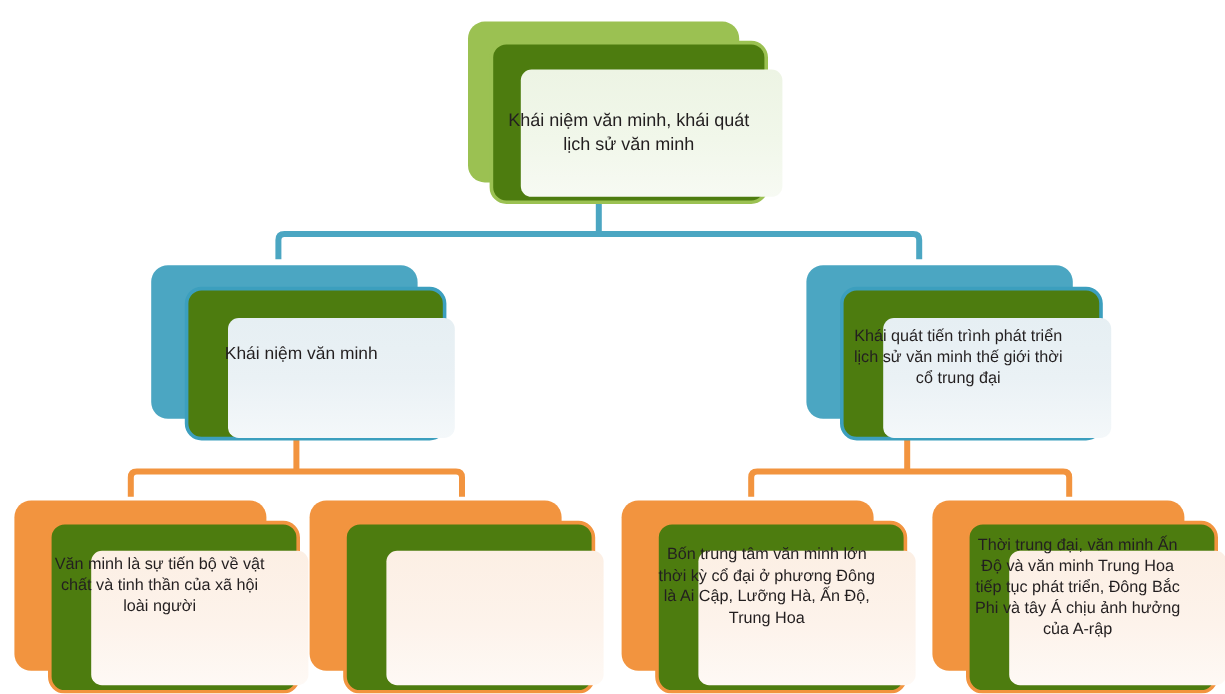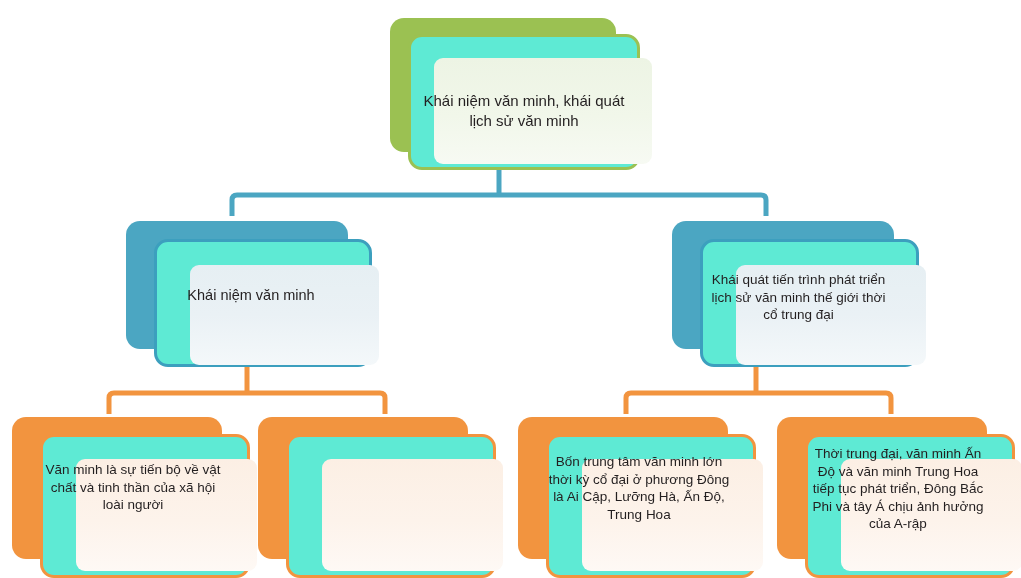--- a/index.html
+++ b/index.html
@@ -40,21 +40,21 @@
   }
   .node .shadow-card {
     position: absolute;
     left: 0;
     top: 0;
     border-radius: 14px;
   }
   .node .front-card {
     position: absolute;
     box-sizing: border-box;
-    background: #5eead4;
+    background: #4d7c0f;
     border-style: solid;
     border-radius: 14px;
   }
   .node .inner-fill {
     position: absolute;
     border-radius: 9px;
   }
   .node .node-text {
     position: absolute;
     left: 0;

